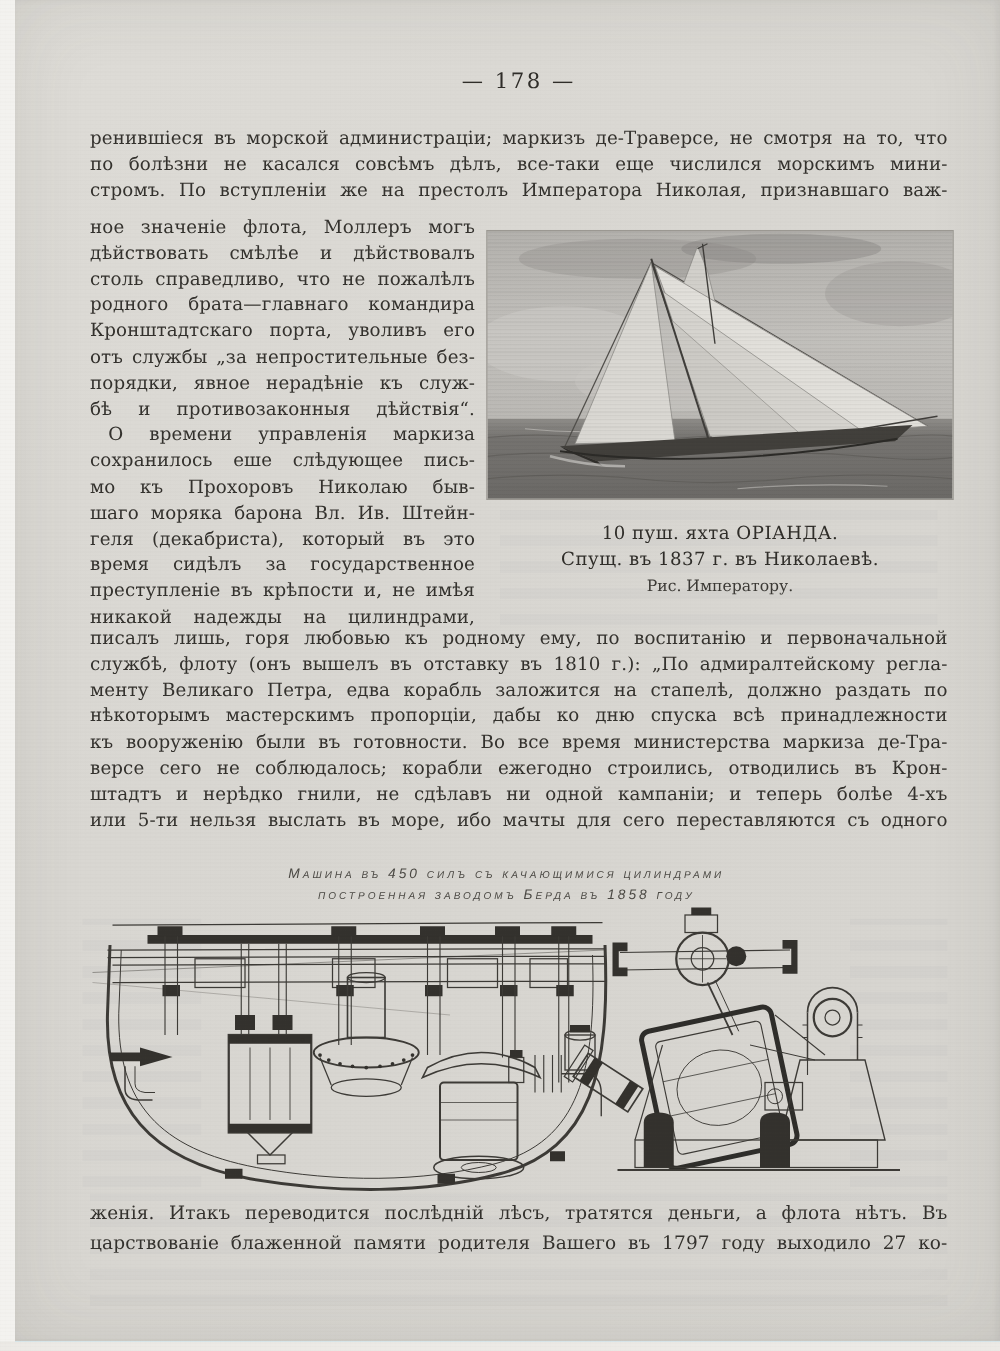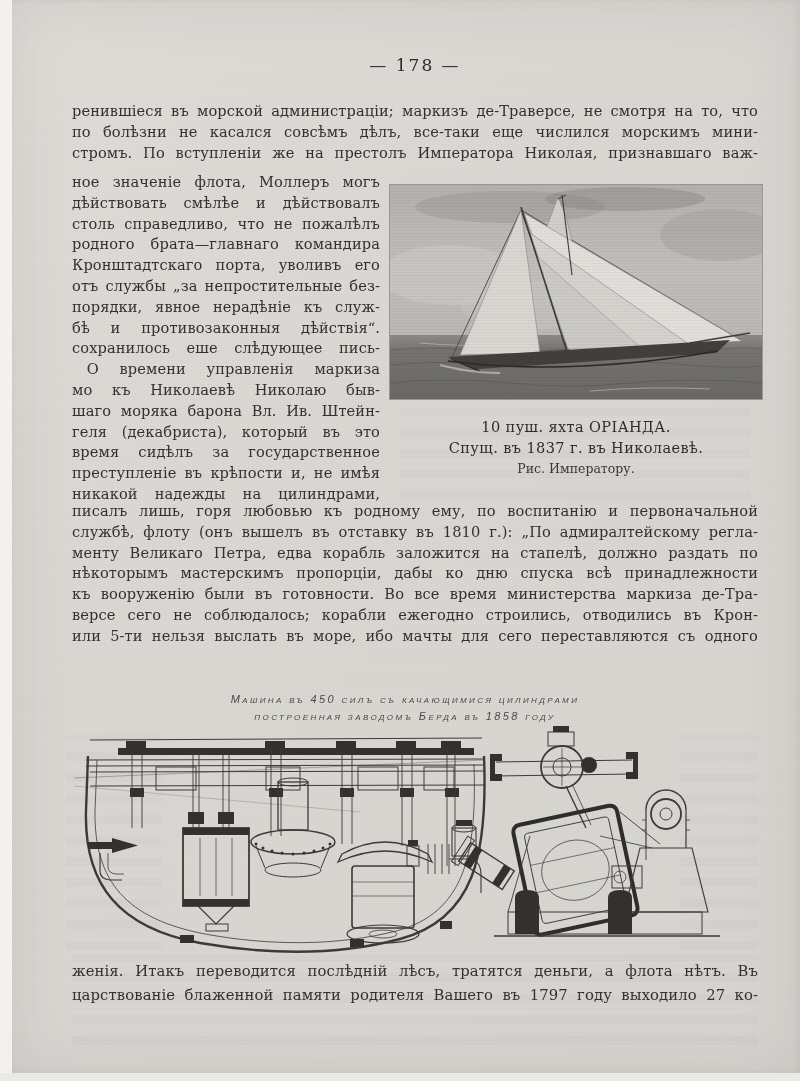--- a/index.html
+++ b/index.html
@@ -63,23 +63,23 @@
 
   <div class="tblock col-left">
       <div class="jline">ное значеніе флота, Моллеръ могъ</div>
       <div class="jline">дѣйствовать смѣлѣе и дѣйствовалъ</div>
       <div class="jline">столь справедливо, что не пожалѣлъ</div>
       <div class="jline">родного брата—главнаго командира</div>
       <div class="jline">Кронштадтскаго порта, уволивъ его</div>
       <div class="jline">отъ службы „за непростительные без-</div>
       <div class="jline">порядки, явное нерадѣніе къ служ-</div>
       <div class="jline">бѣ и противозаконныя дѣйствія“.</div>
+      <div class="jline"> О времени управленія маркиза</div>
       <div class="jline">сохранилось еше слѣдующее пись-</div>
-      <div class="jline"> О времени управленія маркиза</div>
-      <div class="jline">мо къ Николаевѣ Николаю быв-</div>
+      <div class="jline">мо къ Прохоровъ Николаю быв-</div>
       <div class="jline">шаго моряка барона Вл. Ив. Штейн-</div>
       <div class="jline">геля (декабриста), который въ это</div>
       <div class="jline">время сидѣлъ за государственное</div>
       <div class="jline">преступленіе въ крѣпости и, не имѣя</div>
       <div class="jline">никакой надежды на цилиндрами,</div>
     </div>
 
   <div class="fig-yacht">
     <svg viewBox="0 0 372 214" preserveAspectRatio="none">
       <defs>
@@ -143,20 +143,21 @@
     <div class="cap-small">Рис. Императору.</div>
   </div>
 
   <div class="tblock para-mid">
       <div class="jline">писалъ лишь, горя любовью къ родному ему, по воспитанію и первоначальной</div>
       <div class="jline">службѣ, флоту (онъ вышелъ въ отставку въ 1810 г.): „По адмиралтейскому регла-</div>
       <div class="jline">менту Великаго Петра, едва корабль заложится на стапелѣ, должно раздать по</div>
       <div class="jline">нѣкоторымъ мастерскимъ пропорціи, дабы ко дню спуска всѣ принадлежности</div>
       <div class="jline">къ вооруженію были въ готовности. Во все время министерства маркиза де-Тра-</div>
       <div class="jline">версе сего не соблюдалось; корабли ежегодно строились, отводились въ Крон-</div>
+      <div class="jline">штадтъ и нерѣдко гнили, не сдѣлавъ ни одной кампаніи; и теперь болѣе 4-хъ</div>
       <div class="jline">или 5-ти нельзя выслать въ море, ибо мачты для сего переставляются съ одного</div>
     </div>
 
   <div class="engine-caption">
     <div class="eng-cap">Машина въ 450 силъ съ качающимися цилиндрами</div>
     <div class="eng-cap">построенная заводомъ Берда въ 1858 году</div>
   </div>
 
   <div class="fig-engine">
     <svg viewBox="0 0 700 244" fill="none" stroke="#3c3a36" stroke-width="1">

